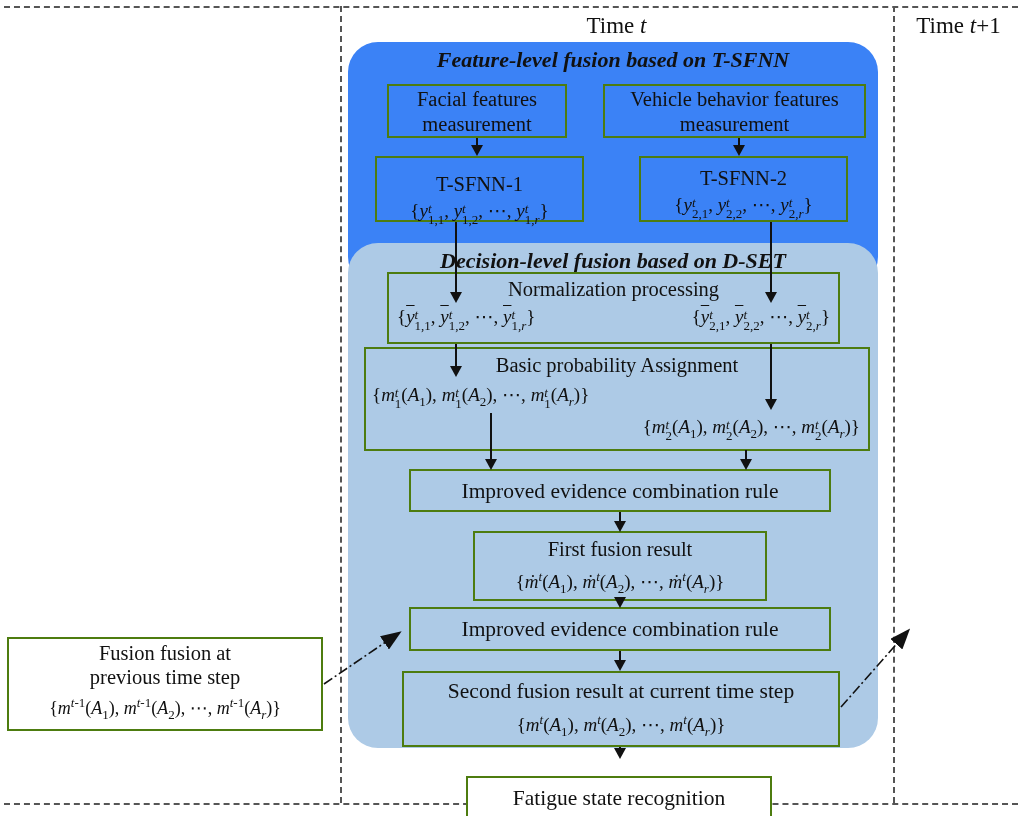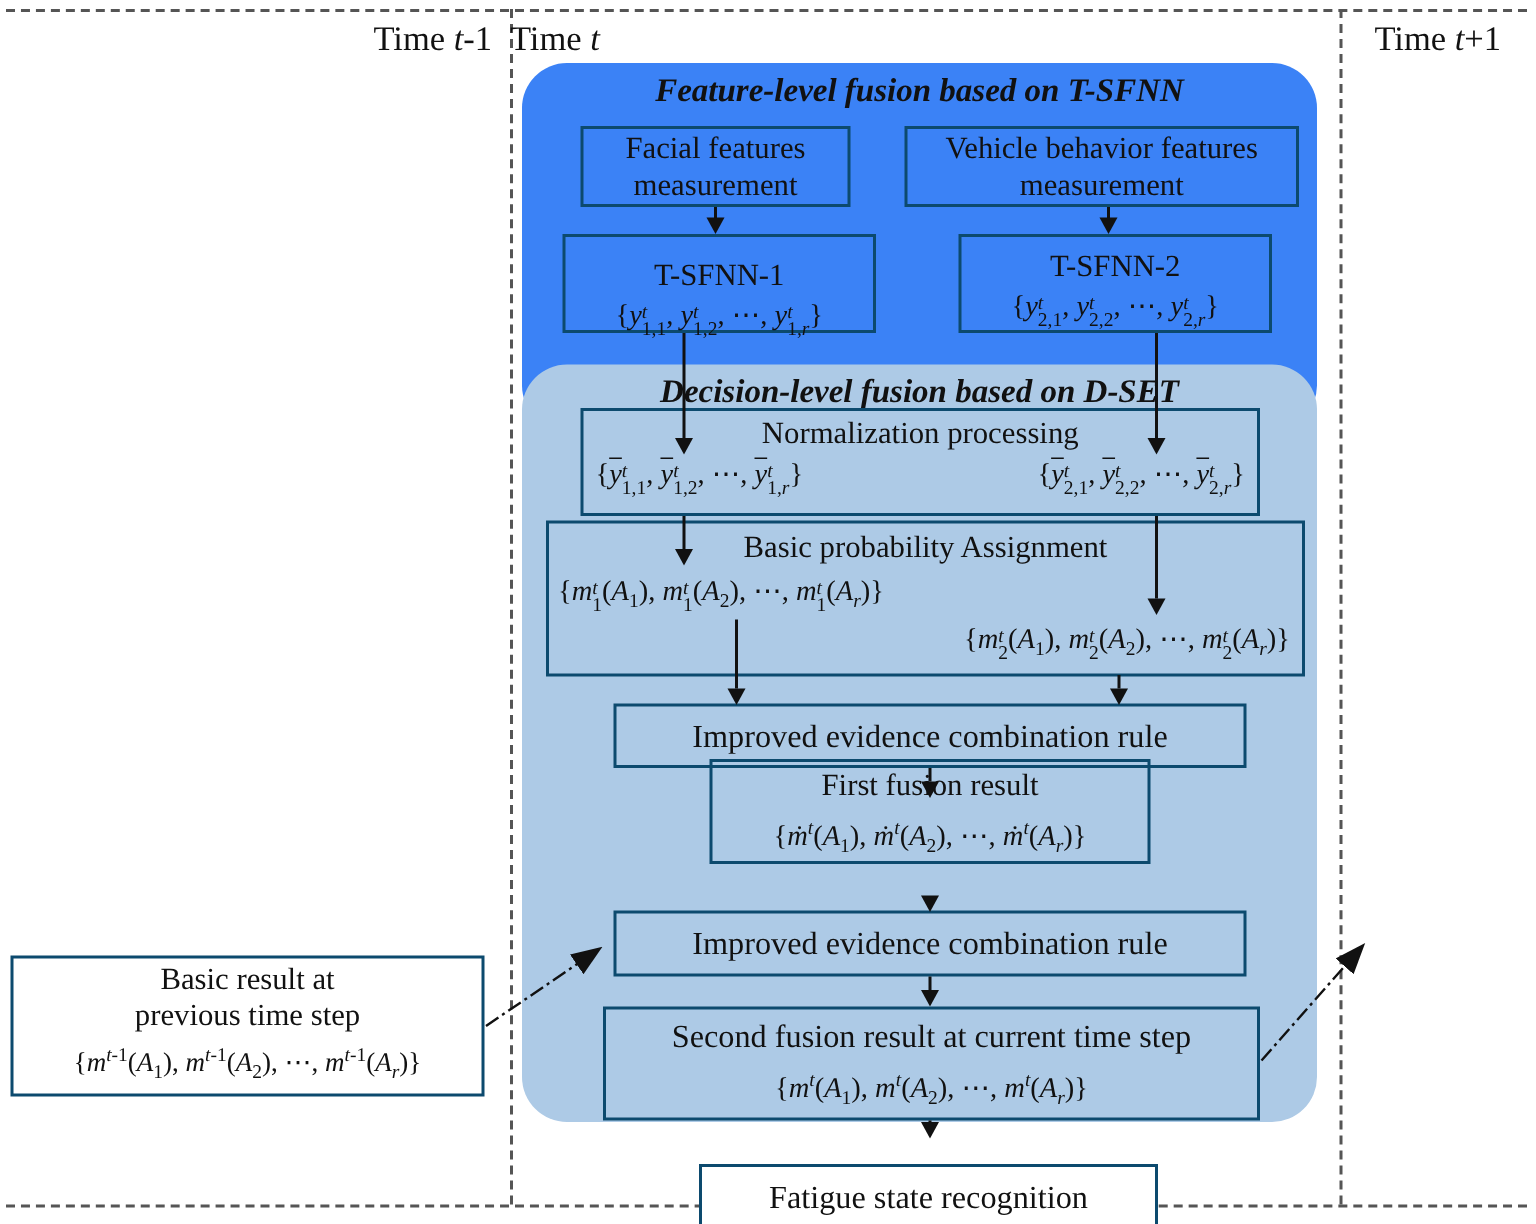--- a/index.html
+++ b/index.html
@@ -12,21 +12,21 @@
 
   
   .time-label { position:absolute; top:13px; font-size:23px; }
 
   
   .panel { position:absolute; border-radius:30px; }
   .panel-title { position:absolute; top:5px; left:0; width:100%; text-align:center;
                  font-size:22px; font-weight:bold; font-style:italic; }
 
   
-  .box { position:absolute; border:2px solid #0c4a6e; text-align:center; background:transparent; }
+  .box { position:absolute; border:2px solid #4d7c0f; text-align:center; background:transparent; }
   .white-bg { background:#ffffff; }
   .bl { font-size:20.5px; line-height:25px; }
 
   
   .fml { font-size:19px; line-height:30px; white-space:nowrap; }
   .fml i, .bl i { font-style:italic; }
   .ss { display:inline-block; vertical-align:-7px; line-height:11px; font-size:13px; text-align:left; }
   .sp { font-size:13px; }
   .fml sub { font-size:13px; }
   .ov { text-decoration:overline; }
@@ -42,22 +42,21 @@
 </head>
 <body>
 
 <div class="canvas">
 
   <div class="hline" style="top:6px;"></div>
   <div class="hline" style="top:803px;"></div>
   <div class="vline" style="left:340px;"></div>
   <div class="vline" style="left:893px;"></div>
 
-  <div class="time-label" style="left:100px; width:228px; text-align:right;">Time <i>t</i>-1</div>
-  <div class="time-label" style="left:340px; width:553px; text-align:left;">Time <i>t</i></div>
+  <div class="time-label" style="left:340px; width:553px; text-align:center;">Time <i>t</i></div>
   <div class="time-label" style="left:895px; width:127px; text-align:center;">Time <i>t</i>+1</div>
 
   <div class="panel" style="left: 348px; top: 42px; width: 530px; height: 245px; background: #3b82f6;">
     <div class="panel-title">Feature-level fusion based on T-SFNN</div>
   </div>
 
   <div class="box" style="left:387px; top:84px; width:180px; height:54px; padding-top:1px;">
     <div class="bl">Facial features</div>
     <div class="bl">measurement</div>
   </div>
@@ -92,40 +91,40 @@
   <div class="box" style="left:364px; top:347px; width:506px; height:104px;">
     <div class="bl" style="line-height:26px; padding-top:3px;">Basic probability Assignment</div>
     <div class="fml" style="position:absolute; left:6px; top:31px;">{<i>m</i><span class="ss"><i>t</i><br>1</span>(<i>A</i><sub>1</sub>), <i>m</i><span class="ss"><i>t</i><br>1</span>(<i>A</i><sub>2</sub>), ⋯, <i>m</i><span class="ss"><i>t</i><br>1</span>(<i>A</i><sub><i>r</i></sub>)}</div>
     <div class="fml" style="position:absolute; right:8px; top:63px;">{<i>m</i><span class="ss"><i>t</i><br>2</span>(<i>A</i><sub>1</sub>), <i>m</i><span class="ss"><i>t</i><br>2</span>(<i>A</i><sub>2</sub>), ⋯, <i>m</i><span class="ss"><i>t</i><br>2</span>(<i>A</i><sub><i>r</i></sub>)}</div>
   </div>
 
   <div class="box" style="left:409px; top:469px; width:422px; height:43px;">
     <div class="bl" style="line-height:40px; font-size:21.5px;">Improved evidence combination rule</div>
   </div>
 
-  <div class="box" style="left:473px; top:506px; width:294px; height:70px;">
+  <div class="box" style="left:473px; top:531px; width:294px; height:70px;">
     <div class="bl" style="line-height:26px; padding-top:3px;">First fusion result</div>
     <div class="fml">{<i>ṁ</i><sup class="sp"><i>t</i></sup>(<i>A</i><sub>1</sub>), <i>ṁ</i><sup class="sp"><i>t</i></sup>(<i>A</i><sub>2</sub>), ⋯, <i>ṁ</i><sup class="sp"><i>t</i></sup>(<i>A</i><sub><i>r</i></sub>)}</div>
   </div>
 
   <div class="box" style="left:409px; top:607px; width:422px; height:44px;">
     <div class="bl" style="line-height:41px; font-size:21.5px;">Improved evidence combination rule</div>
   </div>
 
   <div class="box" style="left:402px; top:671px; width:438px; height:76px;">
     <div class="bl" style="line-height:28px; padding-top:4px; font-size:21.5px;">Second fusion result at current time step</div>
     <div class="fml">{<i>m</i><sup class="sp"><i>t</i></sup>(<i>A</i><sub>1</sub>), <i>m</i><sup class="sp"><i>t</i></sup>(<i>A</i><sub>2</sub>), ⋯, <i>m</i><sup class="sp"><i>t</i></sup>(<i>A</i><sub><i>r</i></sub>)}</div>
   </div>
 
   <div class="box white-bg" style="left:466px; top:776px; width:306px; height:43px;">
     <div class="bl" style="line-height:40px; font-size:21.5px;">Fatigue state recognition</div>
   </div>
 
   <div class="box white-bg" style="left:7px; top:637px; width:316px; height:94px; padding-top:2px;">
-    <div class="bl" style="line-height:24px;">Basic result at</div>
+    <div class="bl" style="line-height:24px;">Fusion fusion at</div>
     <div class="bl" style="line-height:24px;">previous time step</div>
     <div class="fml" style="font-size:18px; line-height:28px;">{<i>m</i><sup class="sp"><i>t</i>-1</sup>(<i>A</i><sub>1</sub>), <i>m</i><sup class="sp"><i>t</i>-1</sup>(<i>A</i><sub>2</sub>), ⋯, <i>m</i><sup class="sp"><i>t</i>-1</sup>(<i>A</i><sub><i>r</i></sub>)}</div>
   </div>
 
   <div class="vln" style="left:476px; top:138px; height:9px;"></div>
   <div class="arrd" style="left:471px; top:145px;"></div>
 
   <div class="vln" style="left:738px; top:138px; height:9px;"></div>
   <div class="arrd" style="left:733px; top:145px;"></div>
 

